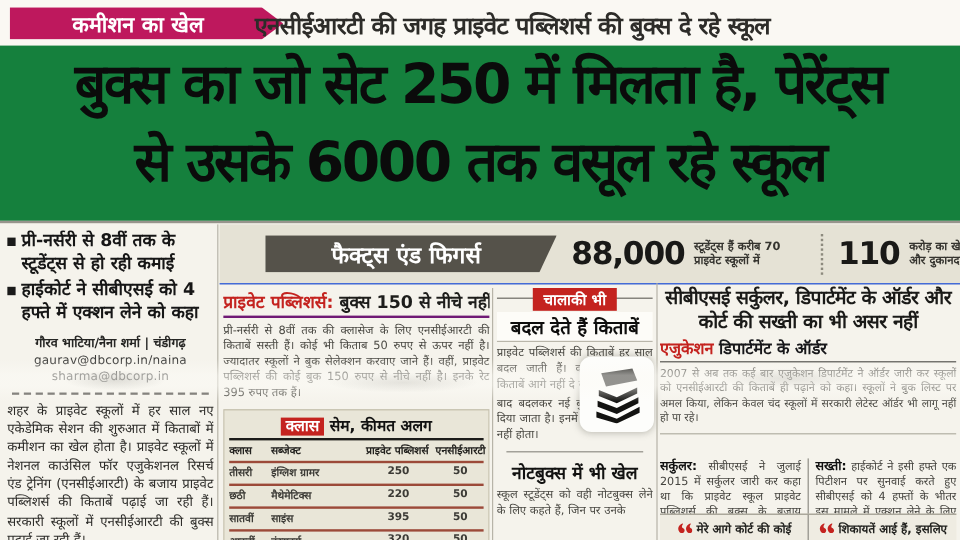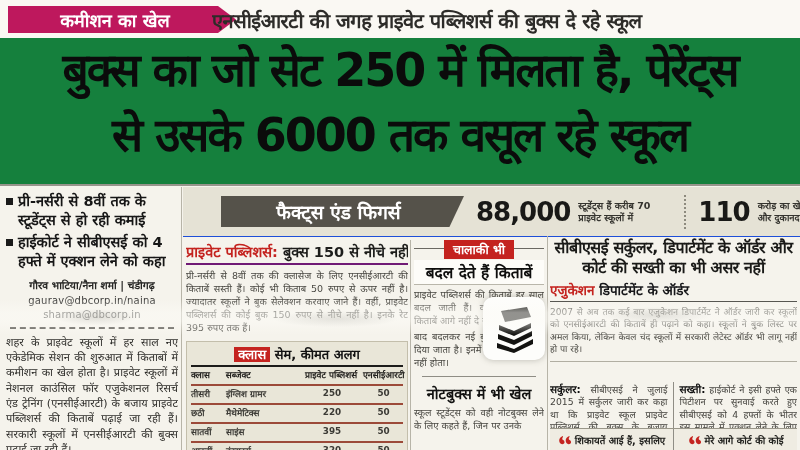--- a/index.html
+++ b/index.html
@@ -226,29 +226,29 @@
     </div>
   </div>
 
   <div class="quotes">
     <div class="quote">
       <span class="qicon">
         <svg width="13" height="10" viewBox="0 0 26 20">
             <path d="M10 2 C4 4 1 9 3 14 C4 18 9 20 12 17 C14 15 13 11 10 10 C8 9 8 6 10 4 Z M23 2 C17 4 14 9 16 14 C17 18 22 20 25 17 C27 15 26 11 23 10 C21 9 21 6 23 4 Z" fill="#c4231f"></path>
           </svg>
       </span>
-      <span>शिकायतें आई हैं, इसलिए</span>
+      <span>मेरे आगे कोर्ट की कोई</span>
     </div>
     <div class="quote">
       <span class="qicon">
         <svg width="13" height="10" viewBox="0 0 26 20">
             <path d="M10 2 C4 4 1 9 3 14 C4 18 9 20 12 17 C14 15 13 11 10 10 C8 9 8 6 10 4 Z M23 2 C17 4 14 9 16 14 C17 18 22 20 25 17 C27 15 26 11 23 10 C21 9 21 6 23 4 Z" fill="#c4231f"></path>
           </svg>
       </span>
-      <span>मेरे आगे कोर्ट की कोई</span>
+      <span>शिकायतें आई हैं, इसलिए</span>
     </div>
   </div>
 
   <div class="vdiv" style="left:181px;top:187px;height:263px;"></div>
   <div class="vdiv" style="left:410px;top:240px;height:210px;"></div>
   <div class="vdiv" style="left:547px;top:236px;height:214px;"></div>
 
   <div class="watermark"></div>
 
 </div>

